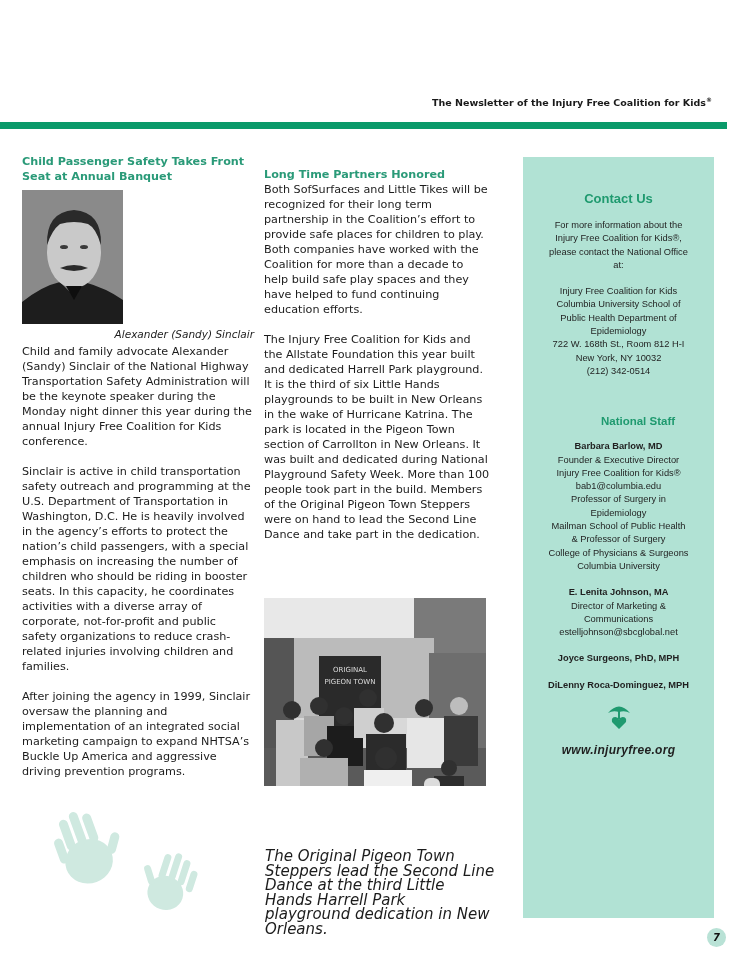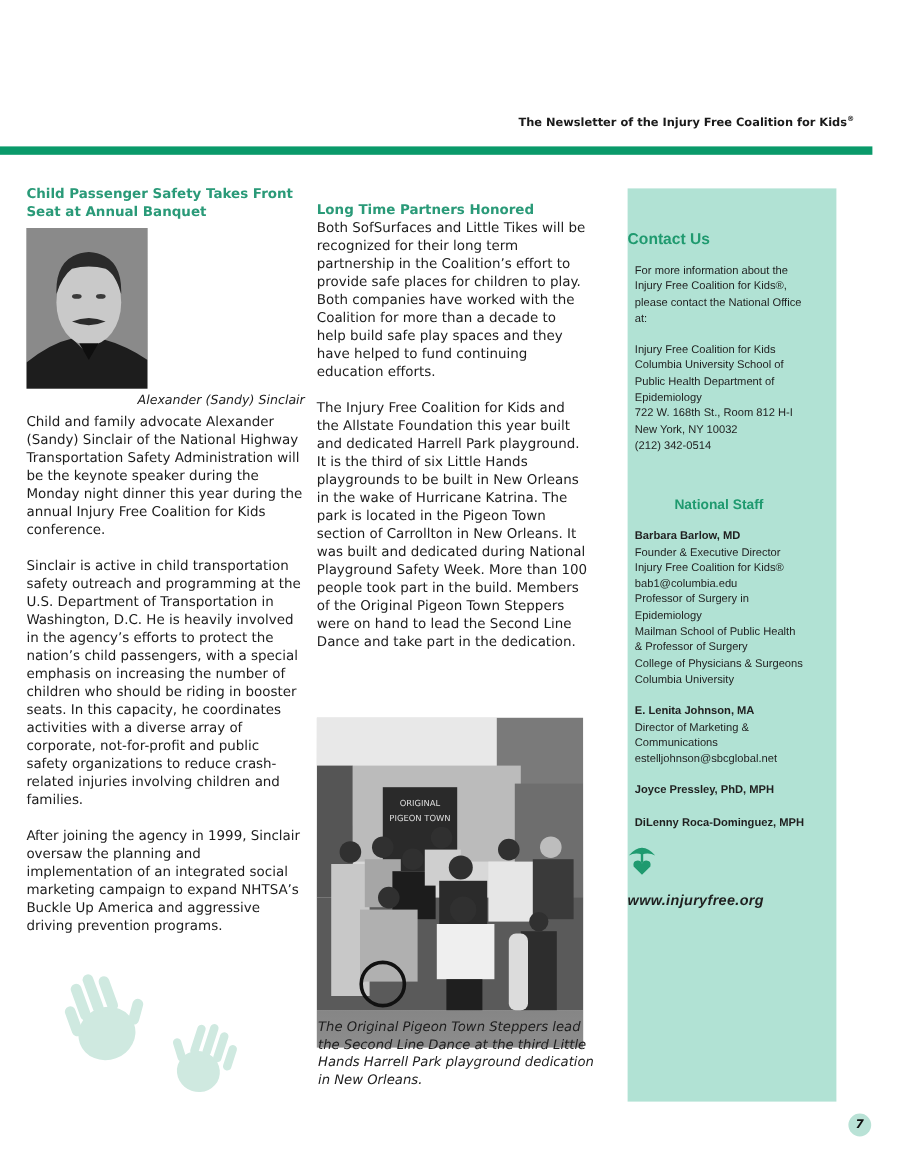--- a/index.html
+++ b/index.html
@@ -28,33 +28,33 @@
     .para-gap { height: 15px; }
 
     .portrait {
       width: 101px; height: 134px; margin-top: 6px; margin-bottom: 3px;
       background: linear-gradient(180deg, #8d8d8d 0%, #7b7b7b 100%);
       position: relative; overflow: hidden;
     }
     .caption { font-style: italic; font-size: 10.5px; line-height: 14px; margin-bottom: 3px; text-align: right; }
 
     .photo {
-      position: absolute; left: 264px; top: 598px; width: 222px; height: 275px;
+      position: absolute; left: 264px; top: 598px; width: 222px; height: 188px;
       background: linear-gradient(180deg, #d9d9d9 0%, #a9a9a9 30%, #6f6f6f 55%, #8d8d8d 100%);
       overflow: hidden;
     }
     .photo-caption {
       position: absolute; left: 265px; top: 849px; width: 230px;
-      font-style: italic; font-size: 11px; line-height: 14.5px; color: #1c1c1c;
+      font-style: italic; font-size: 15px; line-height: 14.5px; color: #1c1c1c;
     }
 
     .sidebar {
-      position: absolute; left: 523px; top: 157px; width: 174px; height: 761px;
+      position: absolute; left: 523px; top: 157px; width: 191px; height: 761px;
       background: #b1e2d4;
-      color: #1f1f1f;
+      text-align: center; color: #1f1f1f;
       font-family: "Liberation Sans", sans-serif; font-size: 9.3px; line-height: 13.3px;
       padding-top: 34px;
     }
     .sb-heading { font-weight: bold; color: #1f9a6f; font-size: 13px; line-height: 16px; }
     .sb-subheading { font-weight: bold; color: #1f9a6f; font-size: 11.5px; line-height: 14px; padding-left: 39px; }
     .sb-block { white-space: pre-line; padding: 0 6px; }
     .sb-name { font-weight: bold; }
     .sb-web { font-weight: bold; font-size: 12px; letter-spacing: 0.3px; font-style: italic; }
 
     .page-number {
@@ -188,21 +188,21 @@
 Mailman School of Public Health
 &amp; Professor of Surgery
 College of Physicians &amp; Surgeons
 Columbia University</div>
   <div style="height:13px"></div>
   <div class="sb-block sb-name">E. Lenita Johnson, MA</div>
   <div class="sb-block">Director of Marketing &amp;
 Communications
 estelljohnson@sbcglobal.net</div>
   <div style="height:13px"></div>
-  <div class="sb-block sb-name">Joyce Pressley, PhD, MPH</div>
+  <div class="sb-block sb-name">Joyce Surgeons, PhD, MPH</div>
   <div style="height:13px"></div>
   <div class="sb-block sb-name">DiLenny Roca-Dominguez, MPH</div>
 
   <div style="height:10px"></div>
   <svg width="24" height="28" viewBox="0 0 24 28">
     <path d="M1 11 Q12 -2 23 11 Q18 8 12 10 Q6 8 1 11 Z" fill="#1f9a6f"></path>
     <rect x="11" y="9" width="2" height="8" fill="#1f9a6f"></rect>
     <path d="M12 27 L5 20 Q4 15 8.5 15 Q11 15 12 17.5 Q13 15 15.5 15 Q20 15 19 20 Z" fill="#1f9a6f"></path>
   </svg>
   <div style="height:10px"></div>

